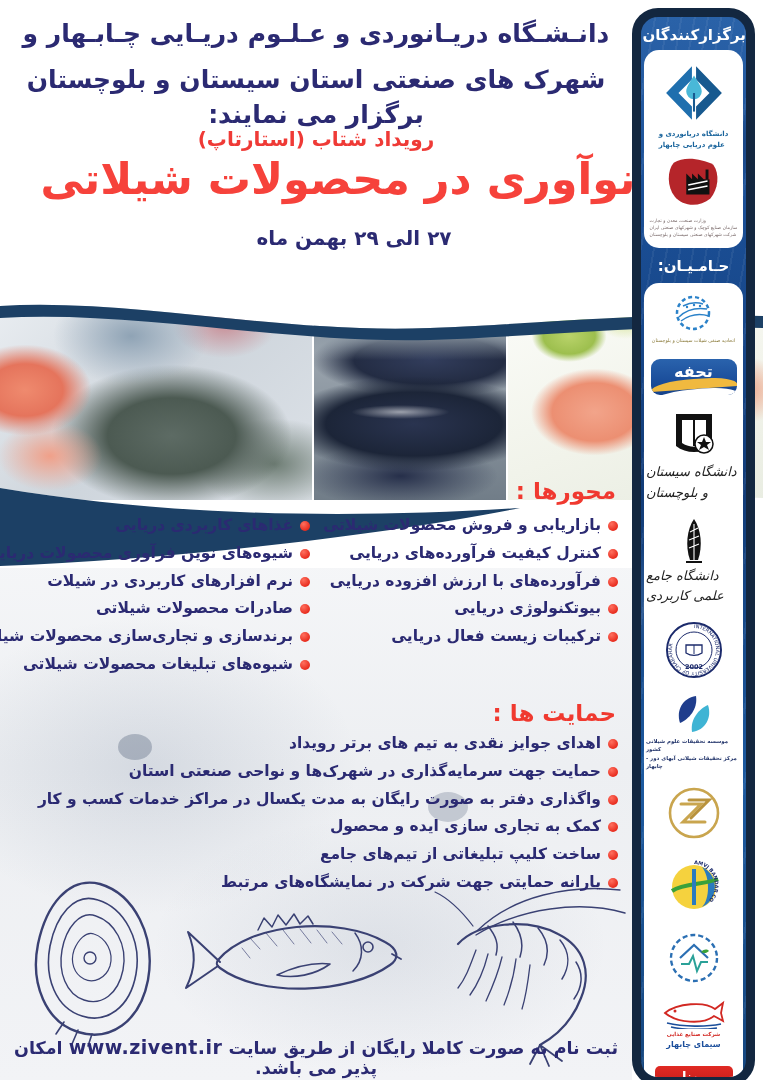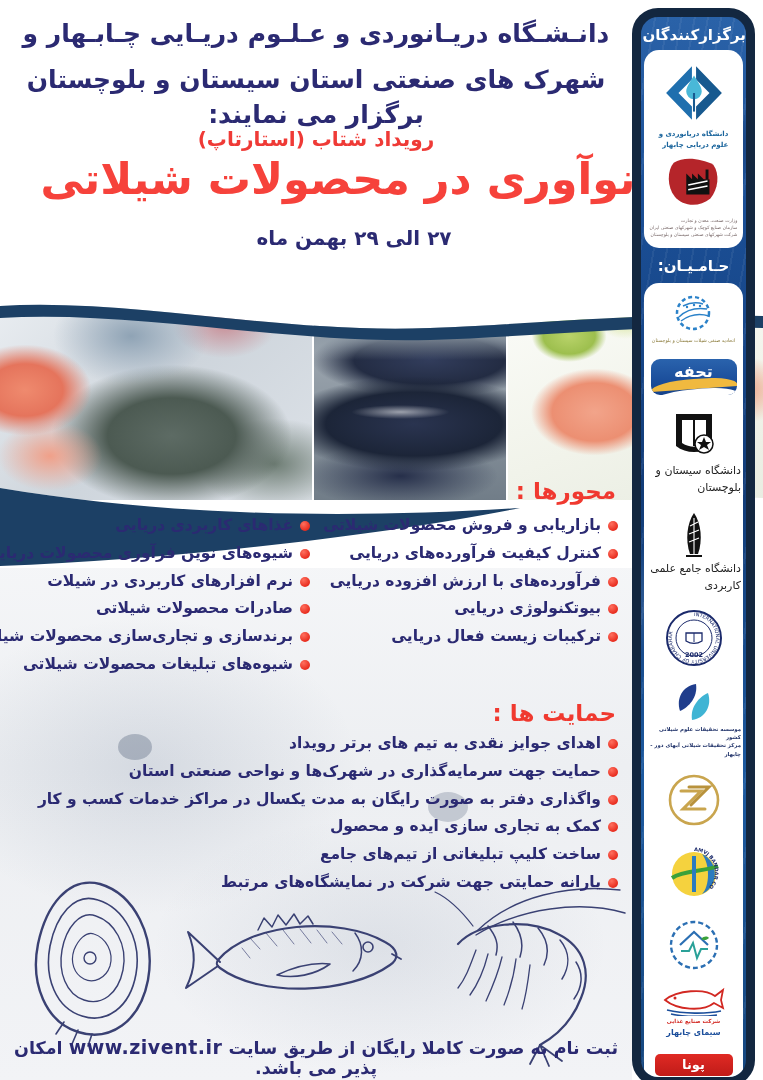--- a/index.html
+++ b/index.html
@@ -87,24 +87,24 @@
       repeating-linear-gradient(100deg, rgba(255,255,255,.06) 0 2px, rgba(0,0,0,0) 2px 13px),
       radial-gradient(ellipse 90px 60px at 70% 12%, rgba(10,30,70,.45), rgba(0,0,0,0) 70%),
       radial-gradient(ellipse 90px 80px at 20% 55%, rgba(255,255,255,.12), rgba(0,0,0,0) 70%),
       linear-gradient(180deg,#2a62a8 0%,#1b4f96 18%,#123c78 45%,#1d5aa0 72%,#16477f 100%);}
   .sb-label{color:#fff;font-weight:bold;font-size:15px;text-align:center;direction:rtl;
     margin:9px 0 6px;flex:0 0 auto;}
   .card{background:#fff;border-radius:15px;margin:0 3px;display:flex;flex-direction:column;
     align-items:center;flex:0 0 auto;}
   .card.organizers{padding:12px 2px 10px;gap:5px;}
   .card.sponsors{padding:10px 2px;gap:15px;margin-top:2px;flex:1 1 auto;}
-  .cap{white-space:pre-line;text-align:right;line-height:1.55;direction:rtl;}
+  .cap{white-space:pre-line;text-align:left;line-height:1.55;direction:rtl;}
   .cap.blue{font-size:7px;color:#19649c;font-weight:bold;}
   .cap.tiny{font-size:4.6px;color:#7a6a6a;}
-  .cap.black{font-size:11px;color:#222;}
+  .cap.black{font-size:13px;color:#222;font-style:italic;}
   .cap.navy2{font-size:5.4px;color:#23356b;font-weight:bold;}
   .cap.union{font-size:4.8px;color:#8a7a3a;}
   .tohfe-box{width:86px;height:36px;position:relative;border-radius:9px;overflow:hidden;
     background:linear-gradient(180deg,#2a63ad 0%,#1b4e9b 60%,#16428a 100%);}
   .tohfe-box .gold{position:absolute;left:0;right:0;bottom:6px;height:10px;
     background:#f0b93f;border-radius:50% 40% 40% 50%/90% 80% 0 0;transform:rotate(-4deg);}
   .tohfe-box .wave{position:absolute;left:0;right:0;bottom:-4px;height:10px;background:#fff;
     border-radius:60% 40% 0 0/100% 70% 0 0;transform:rotate(-4deg);}
   .tohfe-box .word{position:absolute;top:3px;left:0;right:0;text-align:center;color:#fff;
     font-weight:bold;font-size:16px;direction:rtl;}

